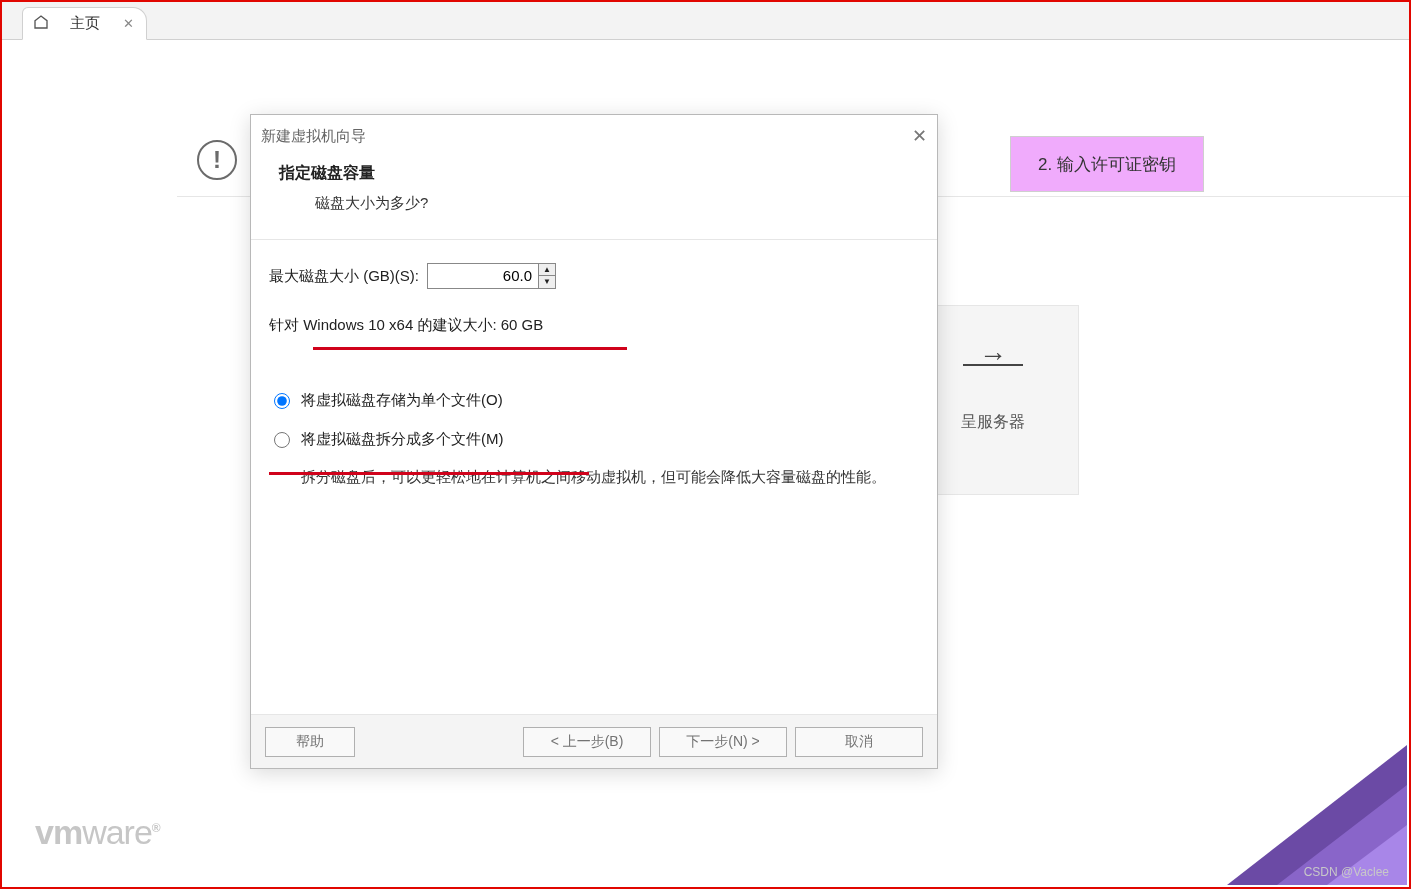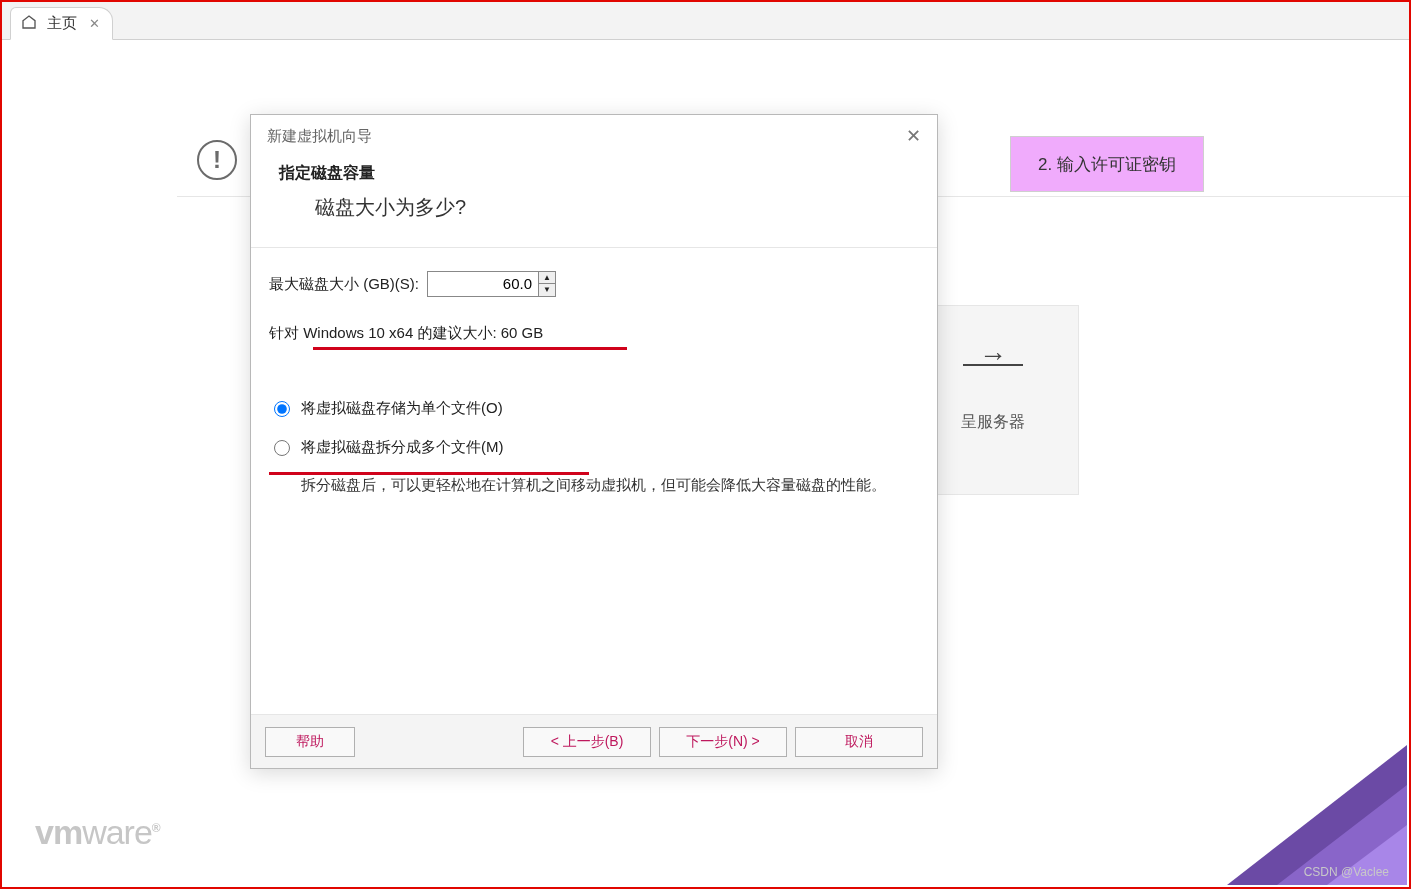--- a/index.html
+++ b/index.html
@@ -3,21 +3,21 @@
 <meta charset="utf-8">
 <style>
   * { box-sizing: border-box; font-family: "Microsoft YaHei", "SimSun", Arial, sans-serif; }
   html, body { margin: 0; padding: 0; }
   body { width: 1411px; height: 889px; overflow: hidden; position: relative; }
 
   .frame { position: absolute; left: 0; top: 0; right: 0; bottom: 0; border: 2px solid #e10600; background: #fff; }
 
   
   .tabbar { height: 38px; background: #f3f3f3; border-bottom: 1px solid #d0d0d0; display: flex; align-items: flex-end; padding-left: 6px; }
-  .tab { background: #fff; border: 1px solid #d0d0d0; border-bottom: 1px solid #fff; border-radius: 6px 14px 0 0; padding: 6px 10px; margin-left: 2px; display: flex; align-items: center; gap: 10px; font-size: 15px; color: #333; position: relative; top: 1px; }
+  .tab { background: #fff; border: 1px solid #d0d0d0; border-bottom: 1px solid #fff; border-radius: 6px 14px 0 0; padding: 6px 10px; margin-left: 14px; display: flex; align-items: center; gap: 21px; font-size: 15px; color: #333; position: relative; top: 1px; }
   .tab .close { color: #888; font-size: 13px; padding: 0 2px; }
 
   .center { position: relative; height: calc(100% - 38px); }
 
   
   .bg-panel { position: absolute; left: 175px; right: 0; top: 72px; height: 85px; border-bottom: 1px solid #e6e6e6; }
   .bg-icon-circle { position: absolute; left: 195px; top: 100px; width: 40px; height: 40px; border: 2px solid #6b6b6b; border-radius: 50%; display: flex; align-items: center; justify-content: center; font-size: 24px; color: #6b6b6b; font-weight: 700; }
 
   .bg-card { position: absolute; right: 330px; top: 265px; width: 172px; height: 190px; background: #f5f5f5; border: 1px solid #e6e6e6; padding: 30px 10px; text-align: center; color: #555; font-size: 16px; }
   .bg-card .arrow { font-size: 28px; color: #444; }
@@ -29,26 +29,26 @@
   .logo { position: absolute; left: 33px; bottom: 35px; font-size: 34px; font-weight: 700; color: #c6c6c6; letter-spacing: -1px; }
   .logo .thin { font-weight: 400; text-align: right; }
   .logo .r { font-size: 12px; vertical-align: super; }
 
   .corner { position: absolute; right: 2px; bottom: 2px; width: 250px; height: 180px; overflow: hidden; pointer-events: none; }
 
   .watermark { position: absolute; right: 20px; bottom: 8px; font-size: 12px; color: #c8c8c8; }
 
   
   .dialog { position: absolute; left: 248px; top: 74px; width: 688px; height: 655px; background: #fff; border: 1px solid #b8b8b8; box-shadow: 0 4px 20px rgba(0,0,0,.15); display: flex; flex-direction: column; }
-  .dlg-title { height: 42px; display: flex; align-items: center; padding: 0 16px; font-size: 15px; color: #666; justify-content: space-between; }
+  .dlg-title { height: 42px; display: flex; align-items: center; padding: 0 10px; font-size: 15px; color: #666; justify-content: space-between; }
   .dlg-close { font-size: 18px; color: #777; cursor: pointer; }
 
   .dlg-head { padding: 6px 28px 26px 28px; border-bottom: 1px solid #e6e6e6; }
   .dlg-head .h1 { font-size: 16px; font-weight: 700; color: #222; }
-  .dlg-head .h2 { font-size: 20px; color: #333; margin-left: 36px; margin-top: 10px; }
+  .dlg-head .h2 { font-size: 15px; color: #333; margin-left: 36px; margin-top: 10px; }
 
   .dlg-body { flex: 1; padding: 22px 18px 0 18px; font-size: 15px; color: #222; line-height: 1.8; position: relative; }
   .para { margin-bottom: 18px; }
 
   .row-input { display: flex; align-items: center; gap: 8px; position: relative; }
   .spinner { display: flex; align-items: stretch; border: 1px solid #888; height: 26px; background: #fff; }
   .spinner input { width: 110px; border: none; outline: none; text-align: right; font-size: 15px; padding: 0 6px; }
   .spin-btns { display: flex; flex-direction: column; border-left: 1px solid #888; }
   .spin-btns div { width: 16px; height: 12px; font-size: 8px; line-height: 12px; text-align: center; background: #efefef; border-bottom: 1px solid #888; cursor: pointer; }
   .spin-btns div:last-child { border-bottom: none; }
@@ -58,21 +58,21 @@
   .u2 { left: 272px; top: 426px; width: 320px; }
 
   .rec { margin-top: 22px; }
 
   .radios { margin-top: 48px; }
   .radio-row { display: flex; align-items: center; gap: 8px; margin-bottom: 12px; }
   .radio-row input { width: 16px; height: 16px; }
   .radio-desc { margin-left: 32px; color: #333; line-height: 1.7; }
 
   .dlg-foot { height: 54px; border-top: 1px solid #e6e6e6; background: #f4f4f4; display: flex; align-items: center; padding: 0 14px; gap: 8px; }
-  .btn { height: 30px; padding: 0 18px; background: #f9f9f9; border: 1px solid #b0b0b0; font-size: 14px; color: #be185d; display: flex; align-items: center; justify-content: center; cursor: pointer; min-width: 90px; }
+  .btn { height: 30px; padding: 0 18px; background: #f9f9f9; border: 1px solid #b0b0b0; font-size: 14px; color: #737373; display: flex; align-items: center; justify-content: center; cursor: pointer; min-width: 90px; }
   .btn.w { min-width: 128px; }
   .spacer { flex: 1; }
 </style>
 </head>
 <body>
 
 <div class="frame">
 
   <div class="tabbar">
     <div class="tab">

